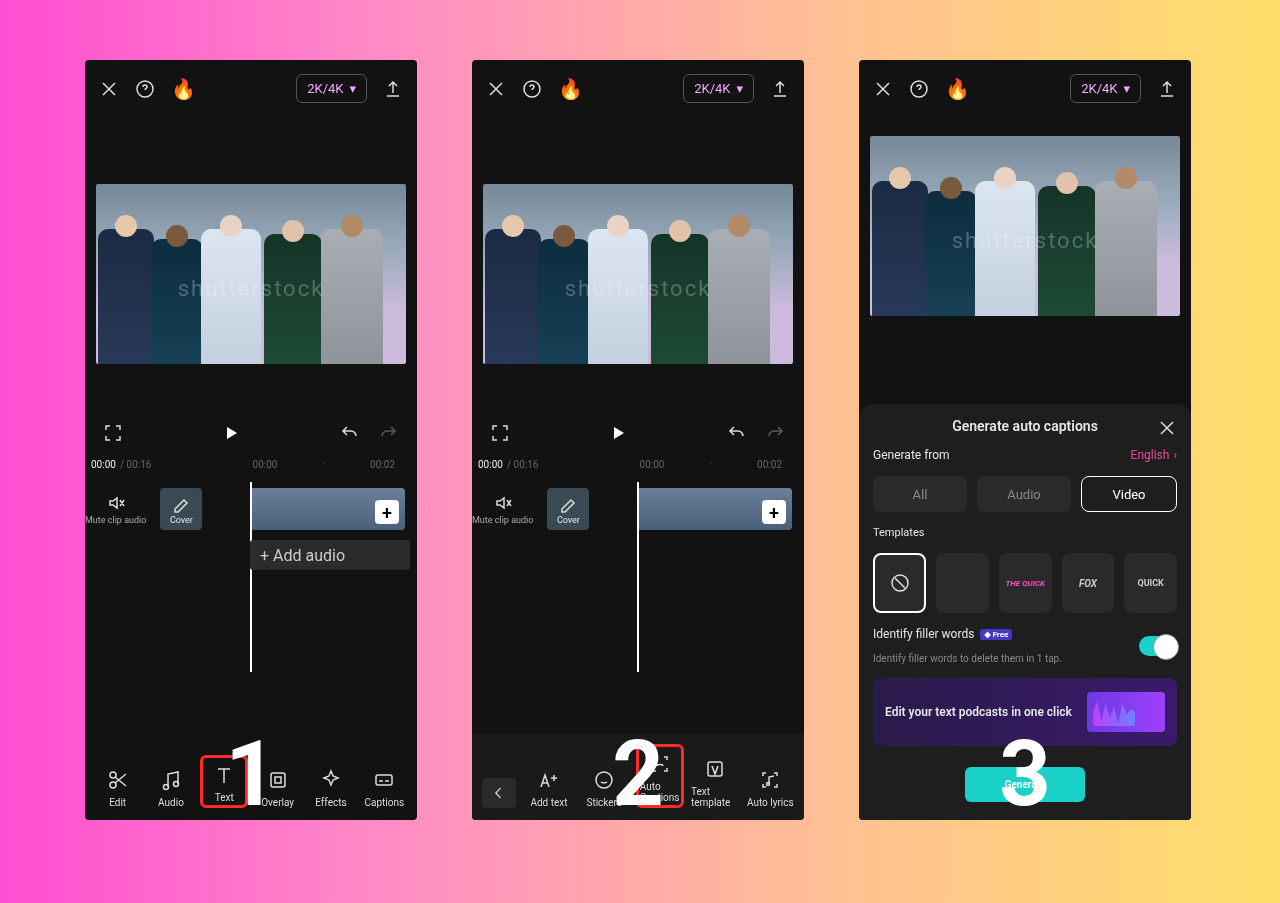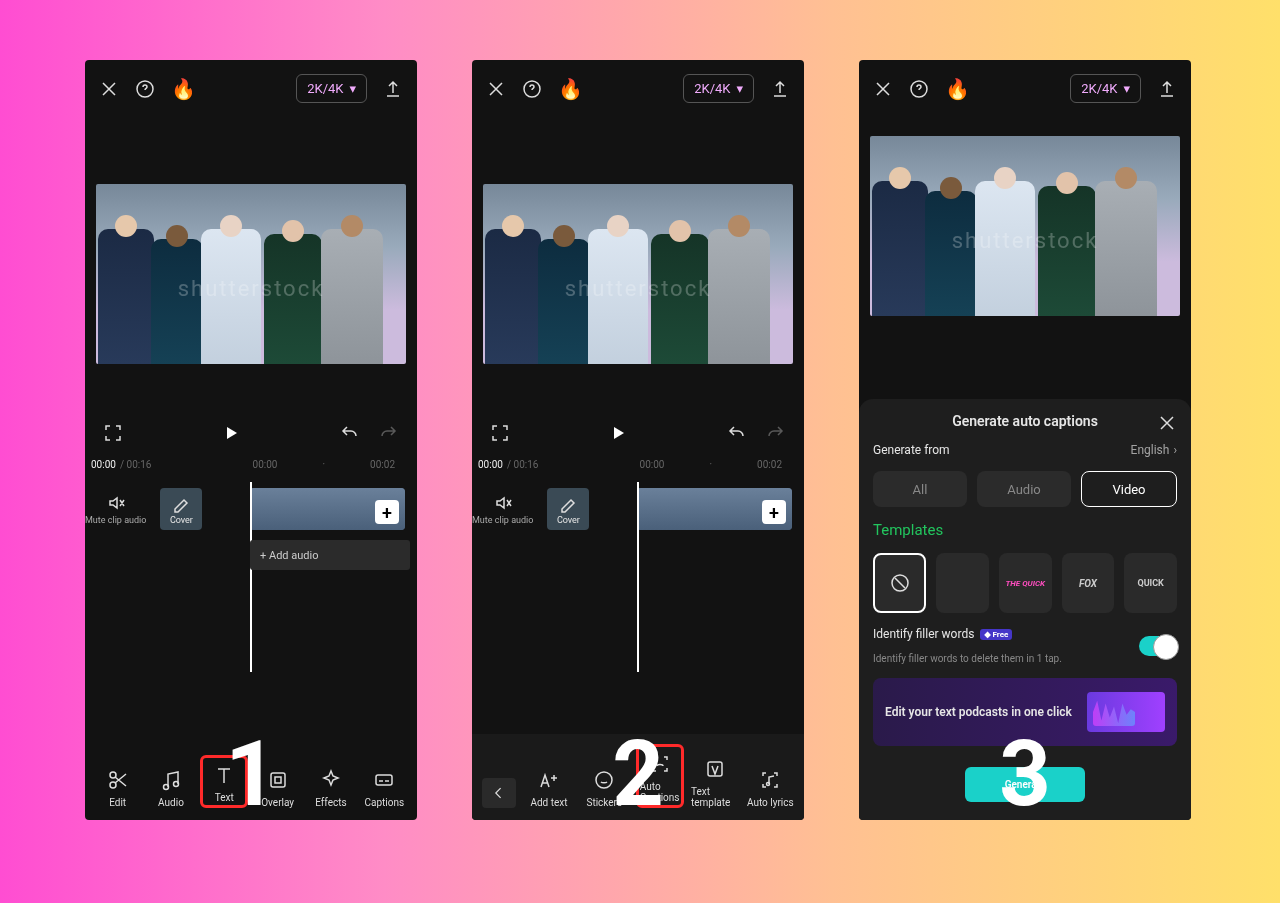--- a/index.html
+++ b/index.html
@@ -71,45 +71,45 @@
   .tt-tot { margin-left:4px;}
   .ticklabels{display:flex;gap:45px;margin-left:auto;color:#666;}
   .strips { position: relative; margin-top: 14px; height:74px; }
   .strip-left { position:absolute; left:0; top:4px; display:flex; gap:14px; align-items:center; height:42px;}
   .mute-col{display:flex;flex-direction:column;align-items:center;gap:2px;color:#aaa;font-size:9px;}
   .cover-thumb{width:42px;height:42px;background:#3a4a55;border-radius:4px;display:flex;flex-direction:column;align-items:center;justify-content:center;font-size:9px;gap:2px;}
   .clip{position:absolute;left:165px;top:4px;width:155px;height:42px;border-radius:4px;background:#4a607a;overflow:hidden;display:flex;}
   .clip-thumb{flex:1;background:linear-gradient(#6a809a,#4a607a);}
   .plus{position:absolute;right:6px;top:12px;width:24px;height:24px;background:#fff;border-radius:4px;color:#000;font-size:18px;display:flex;align-items:center;justify-content:center;font-weight:600;}
   .playhead{position:absolute;left:165px;top:-2px;width:2px;height:190px;background:#fff;}
-  .addaudio{position:absolute;left:165px;top:56px;width:160px;height:30px;background:#2b2b2b;border-radius:3px;display:flex;align-items:center;padding-left:10px;font-size:11px;color:#ccc;}
+  .addaudio{position:absolute;left:165px;top:56px;width:160px;height:30px;background:#2b2b2b;border-radius:3px;display:flex;align-items:center;padding-left:10px;font-size:16px;color:#ccc;}
 
   
   .bbar {
     margin-top: auto; display:flex; gap:0; justify-content:space-around;
     padding: 10px 6px 12px 6px; align-items: flex-end;
   }
   .bbtn { display:flex; flex-direction:column; align-items:center; gap:6px; font-size:10px; color:#ddd; width:48px;}
   .bbtn .ico { width:22px; height:22px; }
   .highlight { border:3px solid #ff2a2a; border-radius:6px; padding:6px 4px 2px; }
   .backbtn { width:34px;height:30px;background:#2a2a2a;border-radius:4px;display:flex;align-items:center;justify-content:center;margin-right:2px;}
 
   
   .panel {
     background:#1e1e1e; border-radius:14px 14px 0 0; padding:14px 14px 18px;
     display:flex; flex-direction:column; gap:14px; margin-top:auto;
   }
   .panel-head{display:flex;align-items:center;justify-content:center;position:relative;font-size:14px;font-weight:600;}
   .panel-close{position:absolute;right:0;top:0;}
   .row{display:flex;align-items:center;justify-content:space-between;font-size:12px;}
-  .lang{color:#a3a3a3;display:flex;align-items:center;gap:4px;}
+  .lang{color:#ec4899;display:flex;align-items:center;gap:4px;}
   .seg{display:flex;gap:10px;}
   .segbtn{flex:1;height:36px;border-radius:8px;background:#2b2b2b;display:flex;align-items:center;justify-content:center;color:#888;font-size:13px;}
   .segbtn.sel{border:1.5px solid #fff;color:#fff;background:transparent;}
-  .section-label{font-size:15px;color:#22c55e;}
+  .section-label{font-size:11px;color:#e5e5e5;}
   .tmpl-row{display:flex;gap:10px;}
   .tmpl{width:60px;height:60px;border-radius:8px;background:#2a2a2a;display:flex;align-items:center;justify-content:center;font-size:10px;color:#ccc;font-weight:700;}
   .tmpl.sel{border:2px solid #fff;}
   .filler{display:flex;align-items:center;justify-content:space-between;}
   .filler-left{display:flex;flex-direction:column;gap:12px;}
   .filler-title{font-size:12px;display:flex;align-items:center;gap:6px;}
   .badge-free{background:#4536c8;color:#fff;font-size:8px;padding:1px 4px;border-radius:3px;font-weight:700;}
   .filler-sub{font-size:10px;color:#888;}
   .toggle{width:38px;height:20px;border-radius:10px;background:#1ad1c9;position:relative;}
   .toggle::after{content:"";position:absolute;right:-2px;top:-2px;width:24px;height:24px;border-radius:50%;background:#fff;border:1px solid #999;}

